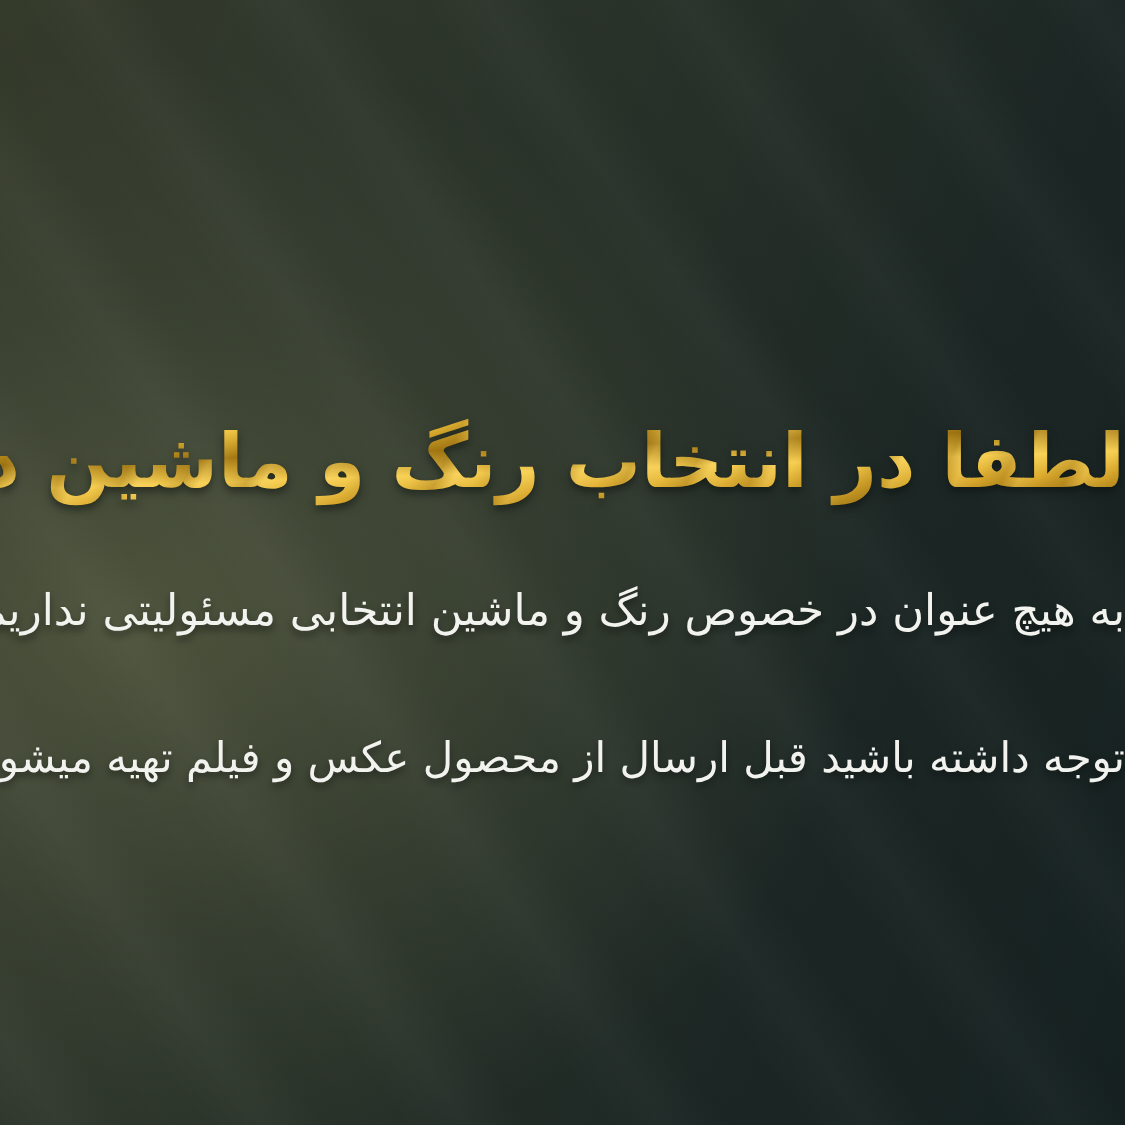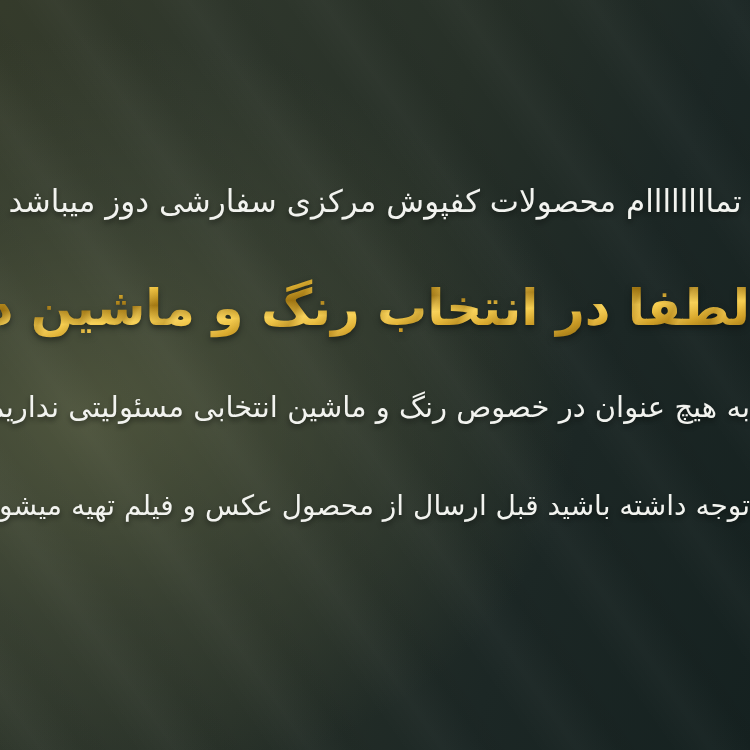--- a/index.html
+++ b/index.html
@@ -88,20 +88,19 @@
     font-size: 28px;
     font-weight: 500;
   }
 </style>
 </head>
 <body>
 
 <div class="poster">
   <div class="texture"></div>
 
-  <div class="line line-top">تماااااااام محصولات کفپوش مرکزی سفارشی دوز میباشد</div>
 
   <div class="line line-headline">لطفا در انتخاب رنگ و ماشین دقت کنید</div>
 
   <div class="line line-disclaimer">به هیچ عنوان در خصوص رنگ و ماشین انتخابی مسئولیتی نداریم</div>
 
   <div class="line line-note">توجه داشته باشید قبل ارسال از محصول عکس و فیلم تهیه میشود</div>
 </div>
 
 </body></html>

